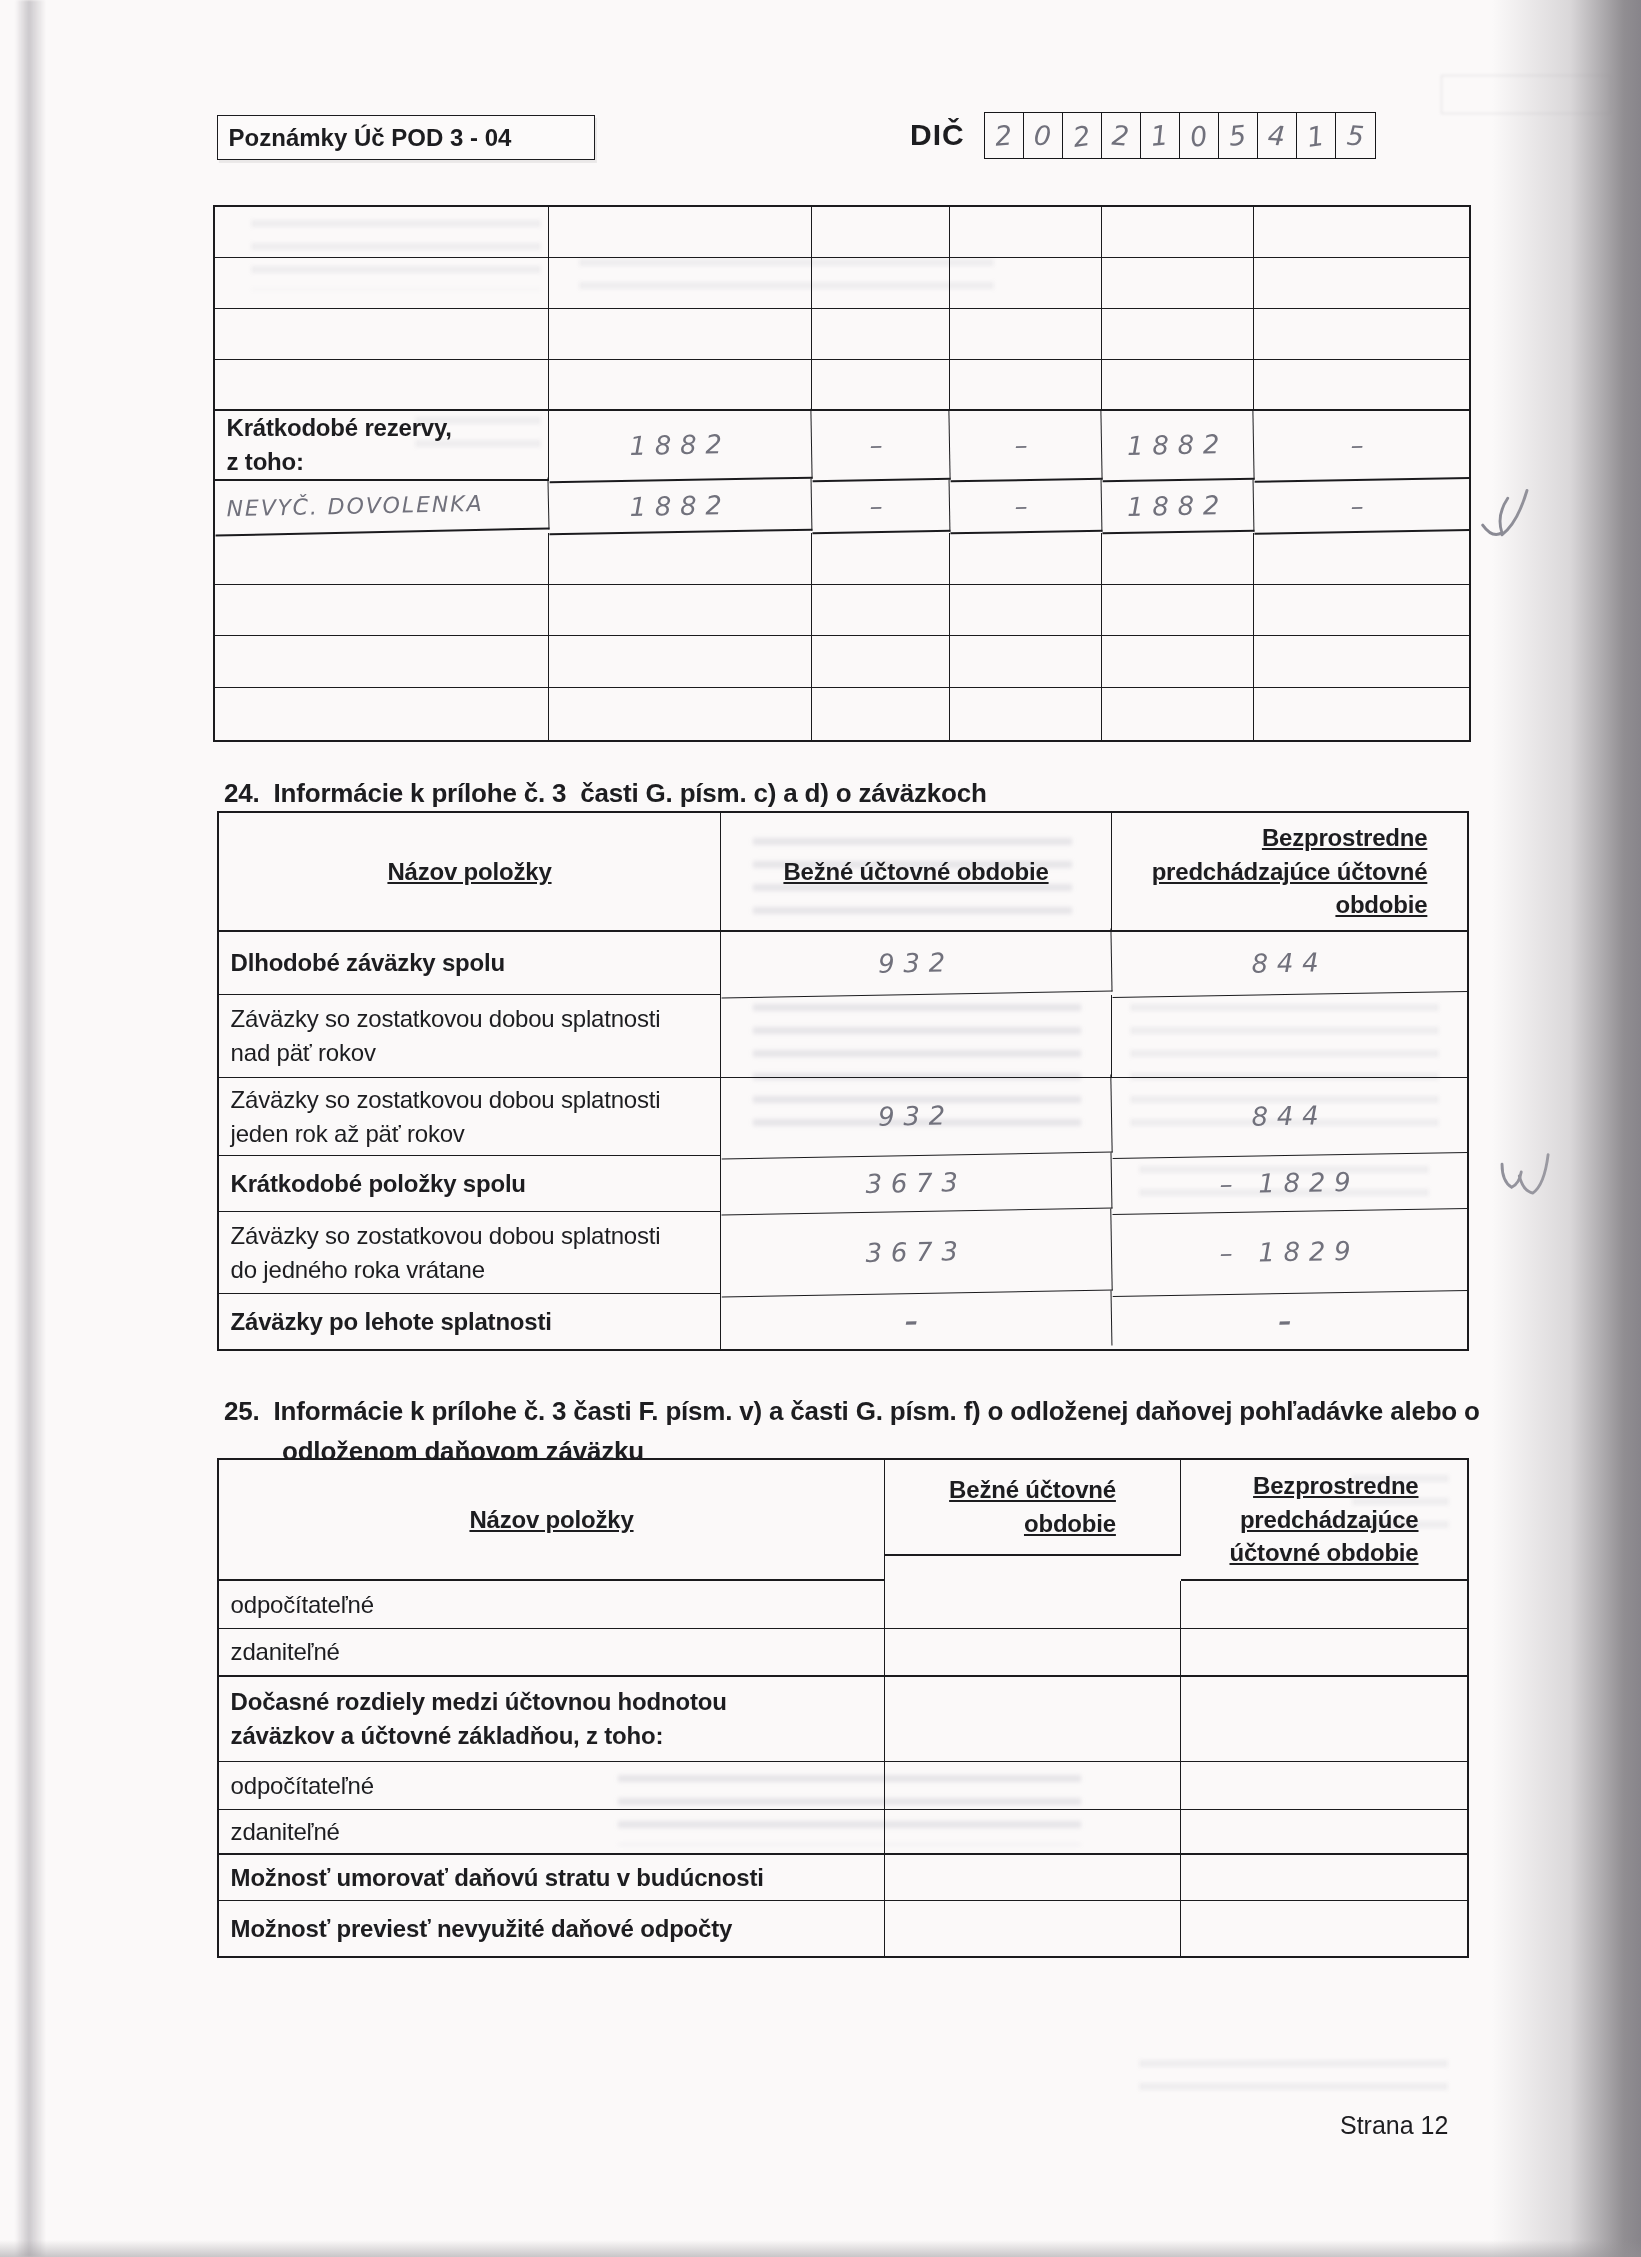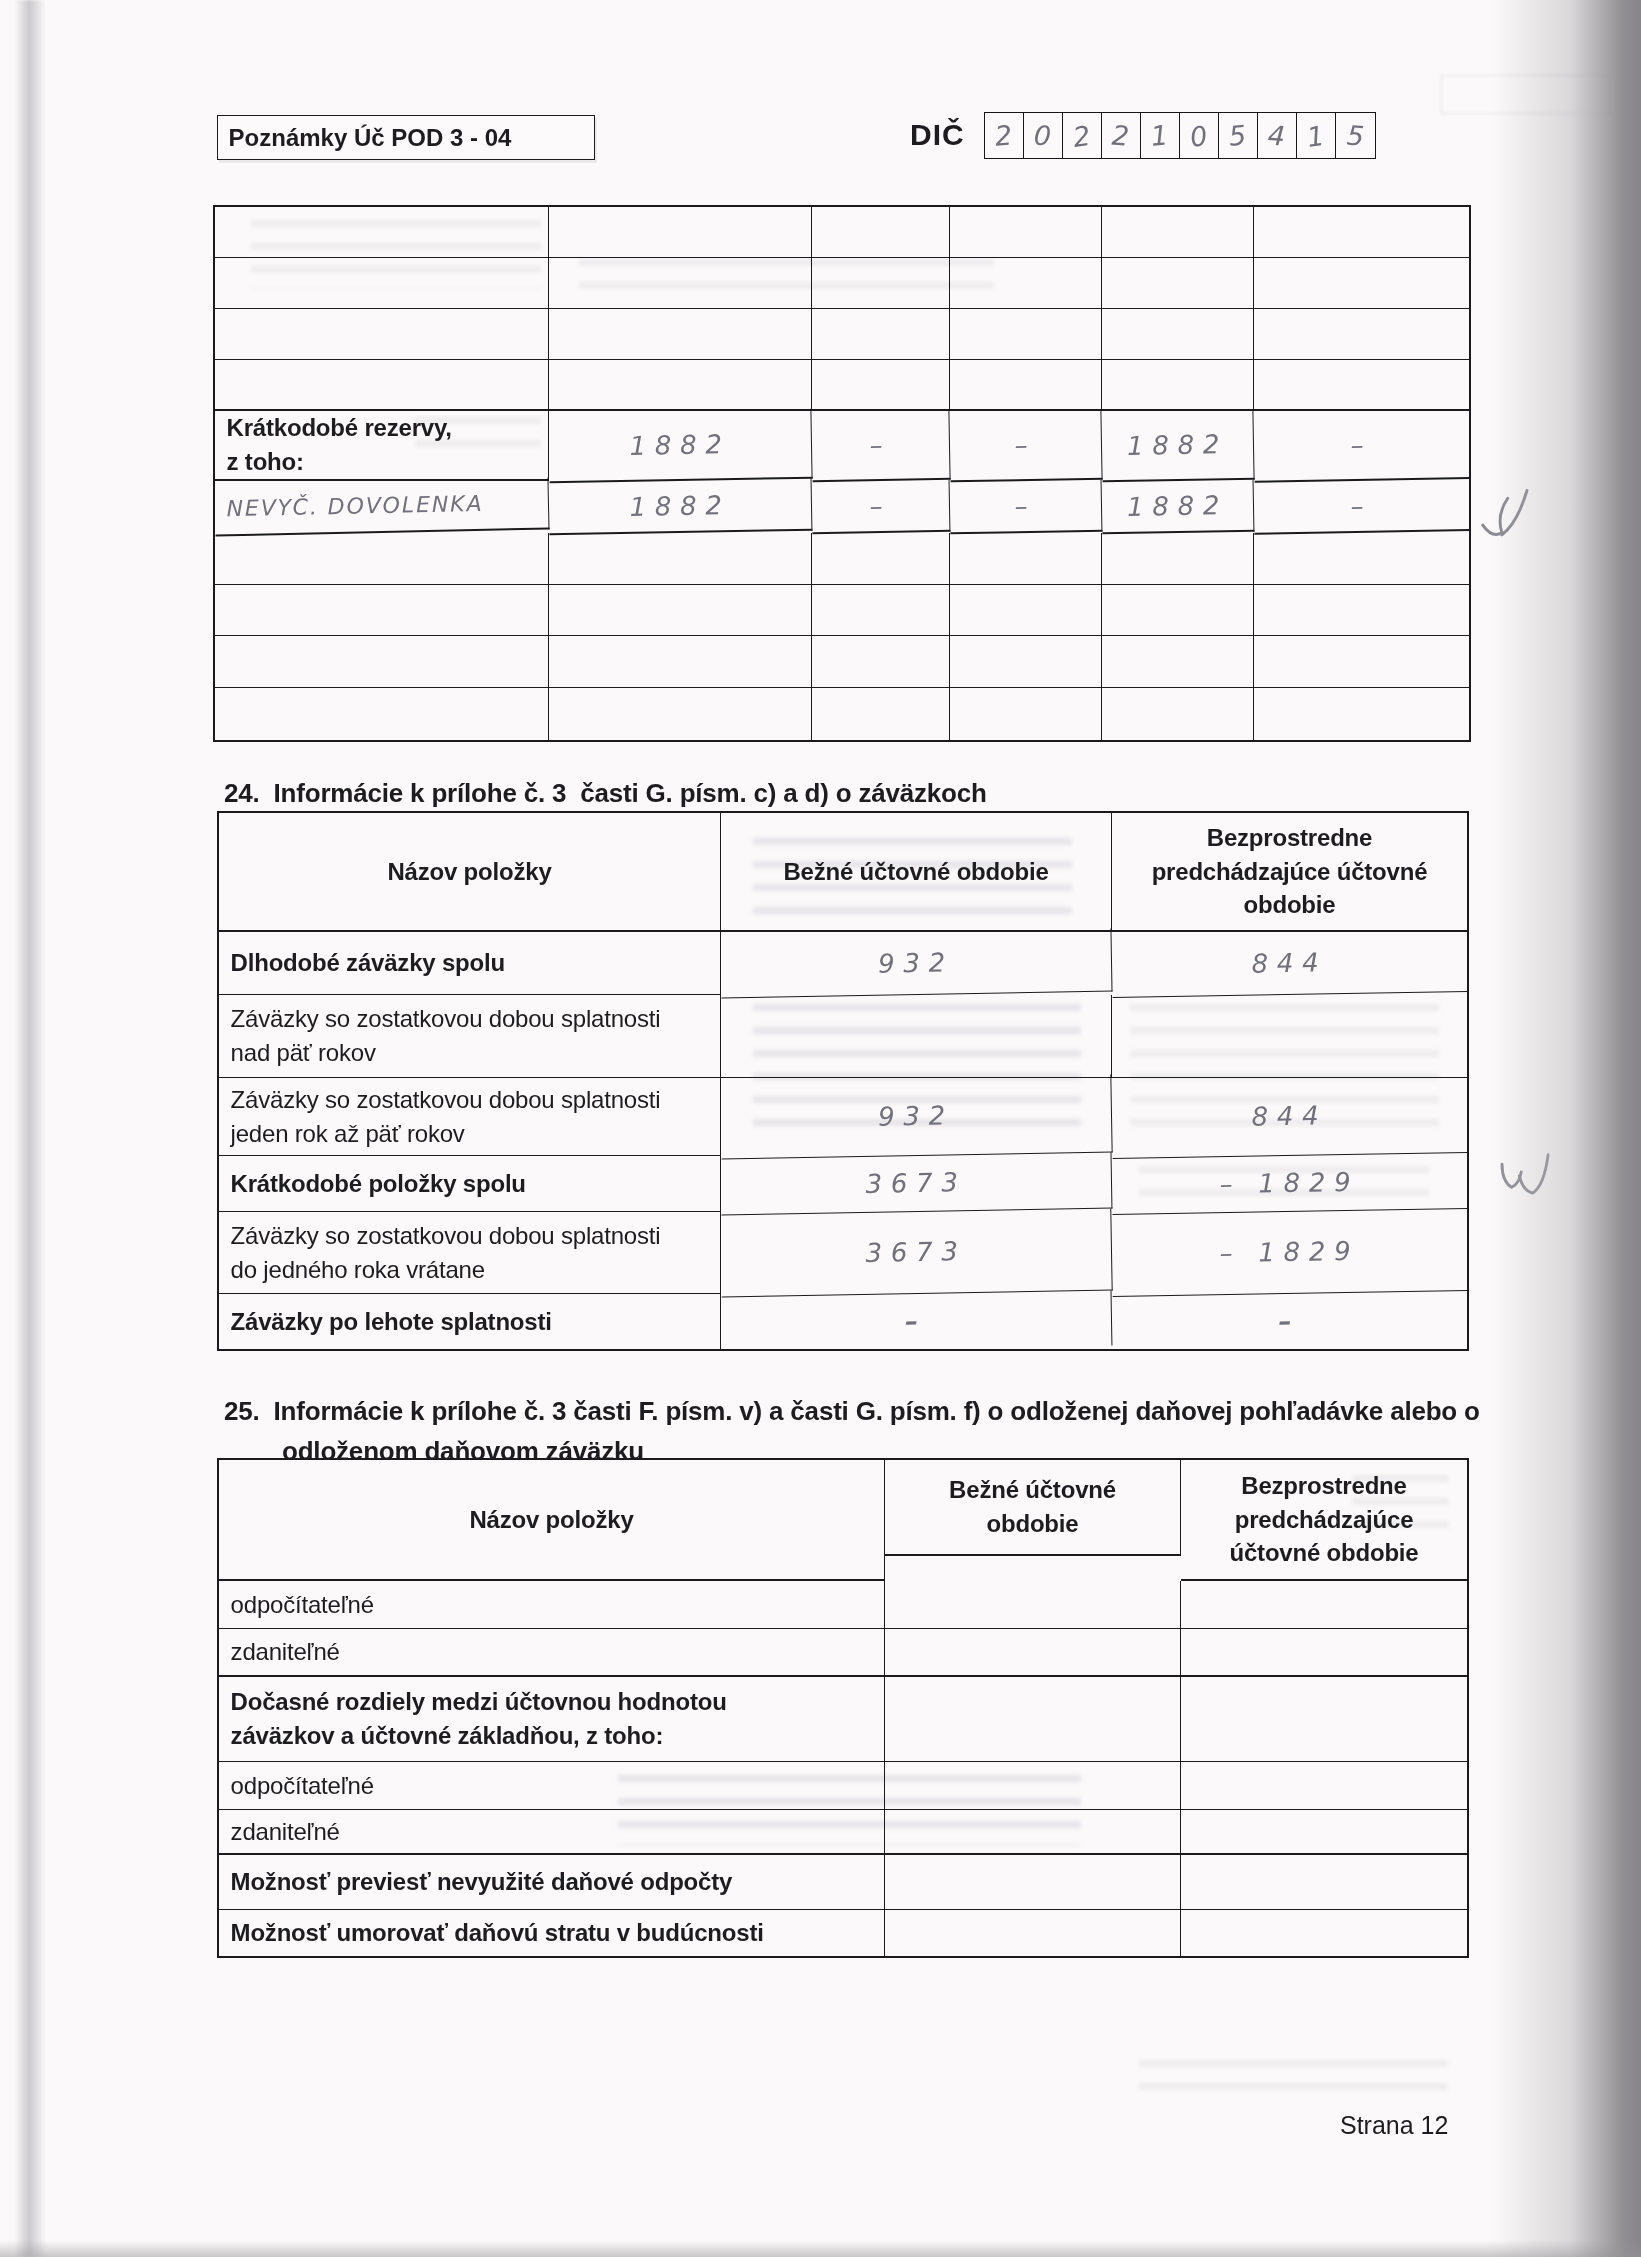--- a/index.html
+++ b/index.html
@@ -24,21 +24,21 @@
   .dic-cell:nth-child(3n) .dic-digit{transform:rotate(-8deg) translateY(1px);}
 
   
   .tbl{position:absolute;border:2.9px solid #1b1b1e;background:transparent;}
   .trow{display:flex;}
   .tcell{border-right:1.9px solid #1b1b1e;border-bottom:1.9px solid #1b1b1e;display:flex;align-items:center;
          font-size:24px;white-space:pre-line;line-height:1.4;letter-spacing:-0.2px;}
   .tcell:last-child{border-right:none;}
   .trow:last-child .tcell{border-bottom:none;}
   .trow.tk .tcell{border-bottom-width:2.9px;}
-  .trow.hdr .tcell{justify-content:center;text-align:center;font-weight:700;}
+  .trow.hdr .tcell{justify-content:center;text-align:right;font-weight:700;text-decoration:underline;}
   .tcell.lbl{padding-left:11.6px;}
   .tcell.val{justify-content:center;}
   .b{font-weight:700;}
   .val.hand{font-size:26px;letter-spacing:8.7px;transform:rotate(-1deg);font-style:italic;}
   .handlbl{font-size:22px;letter-spacing:1.9px;transform:rotate(-1.2deg);}
 
   .sechead{font-size:26px;font-weight:700;white-space:pre;letter-spacing:-0.2px;}
   .footer{left:1340px;top:2111px;font-size:25px;}
 
   
@@ -268,29 +268,29 @@
       <div class="trow " style="height: 48px;">
         <div class="tcell lbl" style="width: 666px; height: 48px;">odpočítateľné</div>
         <div class="tcell val" style="width: 296px; height: 48px;"></div>
         <div class="tcell val" style="width: 286px; height: 48px;"></div>
       </div>
       <div class="trow tk" style="height: 45px;">
         <div class="tcell lbl" style="width: 666px; height: 45px;">zdaniteľné</div>
         <div class="tcell val" style="width: 296px; height: 45px;"></div>
         <div class="tcell val" style="width: 286px; height: 45px;"></div>
       </div>
+      <div class="trow " style="height: 46px;">
+        <div class="tcell lbl b" style="width: 666px; height: 46px;">Možnosť umorovať daňovú stratu v budúcnosti</div>
+        <div class="tcell val" style="width: 296px; height: 46px;"></div>
+        <div class="tcell val" style="width: 286px; height: 46px;"></div>
+      </div>
       <div class="trow " style="height: 55px;">
         <div class="tcell lbl b" style="width: 666px; height: 55px;">Možnosť previesť nevyužité daňové odpočty</div>
         <div class="tcell val" style="width: 296px; height: 55px;"></div>
         <div class="tcell val" style="width: 286px; height: 55px;"></div>
-      </div>
-      <div class="trow " style="height: 46px;">
-        <div class="tcell lbl b" style="width: 666px; height: 46px;">Možnosť umorovať daňovú stratu v budúcnosti</div>
-        <div class="tcell val" style="width: 296px; height: 46px;"></div>
-        <div class="tcell val" style="width: 286px; height: 46px;"></div>
       </div>
     </div>
 
   <div class="abs footer">Strana 12</div>
 
   <svg class="check" style="left:1475px;top:475px;" width="77" height="82" viewBox="0 0 80 85">
     <path d="M8,52 Q18,66 28,60 Q22,42 34,24" fill="none" stroke="#8a8a94" stroke-width="3" stroke-linecap="round"></path>
     <path d="M28,62 Q44,50 54,16" fill="none" stroke="#8a8a94" stroke-width="3" stroke-linecap="round"></path>
   </svg>
   <svg class="check" style="left:1492px;top:1147px;" width="70" height="72" viewBox="0 0 72 75">

